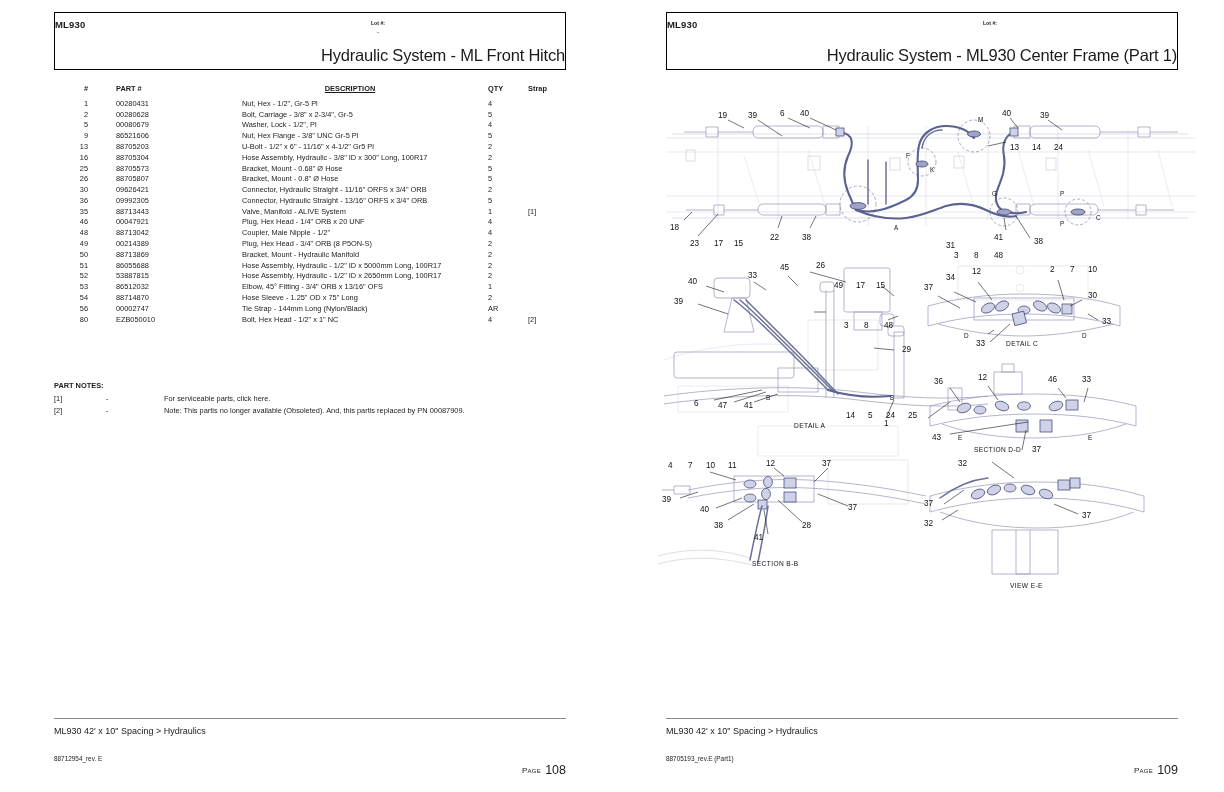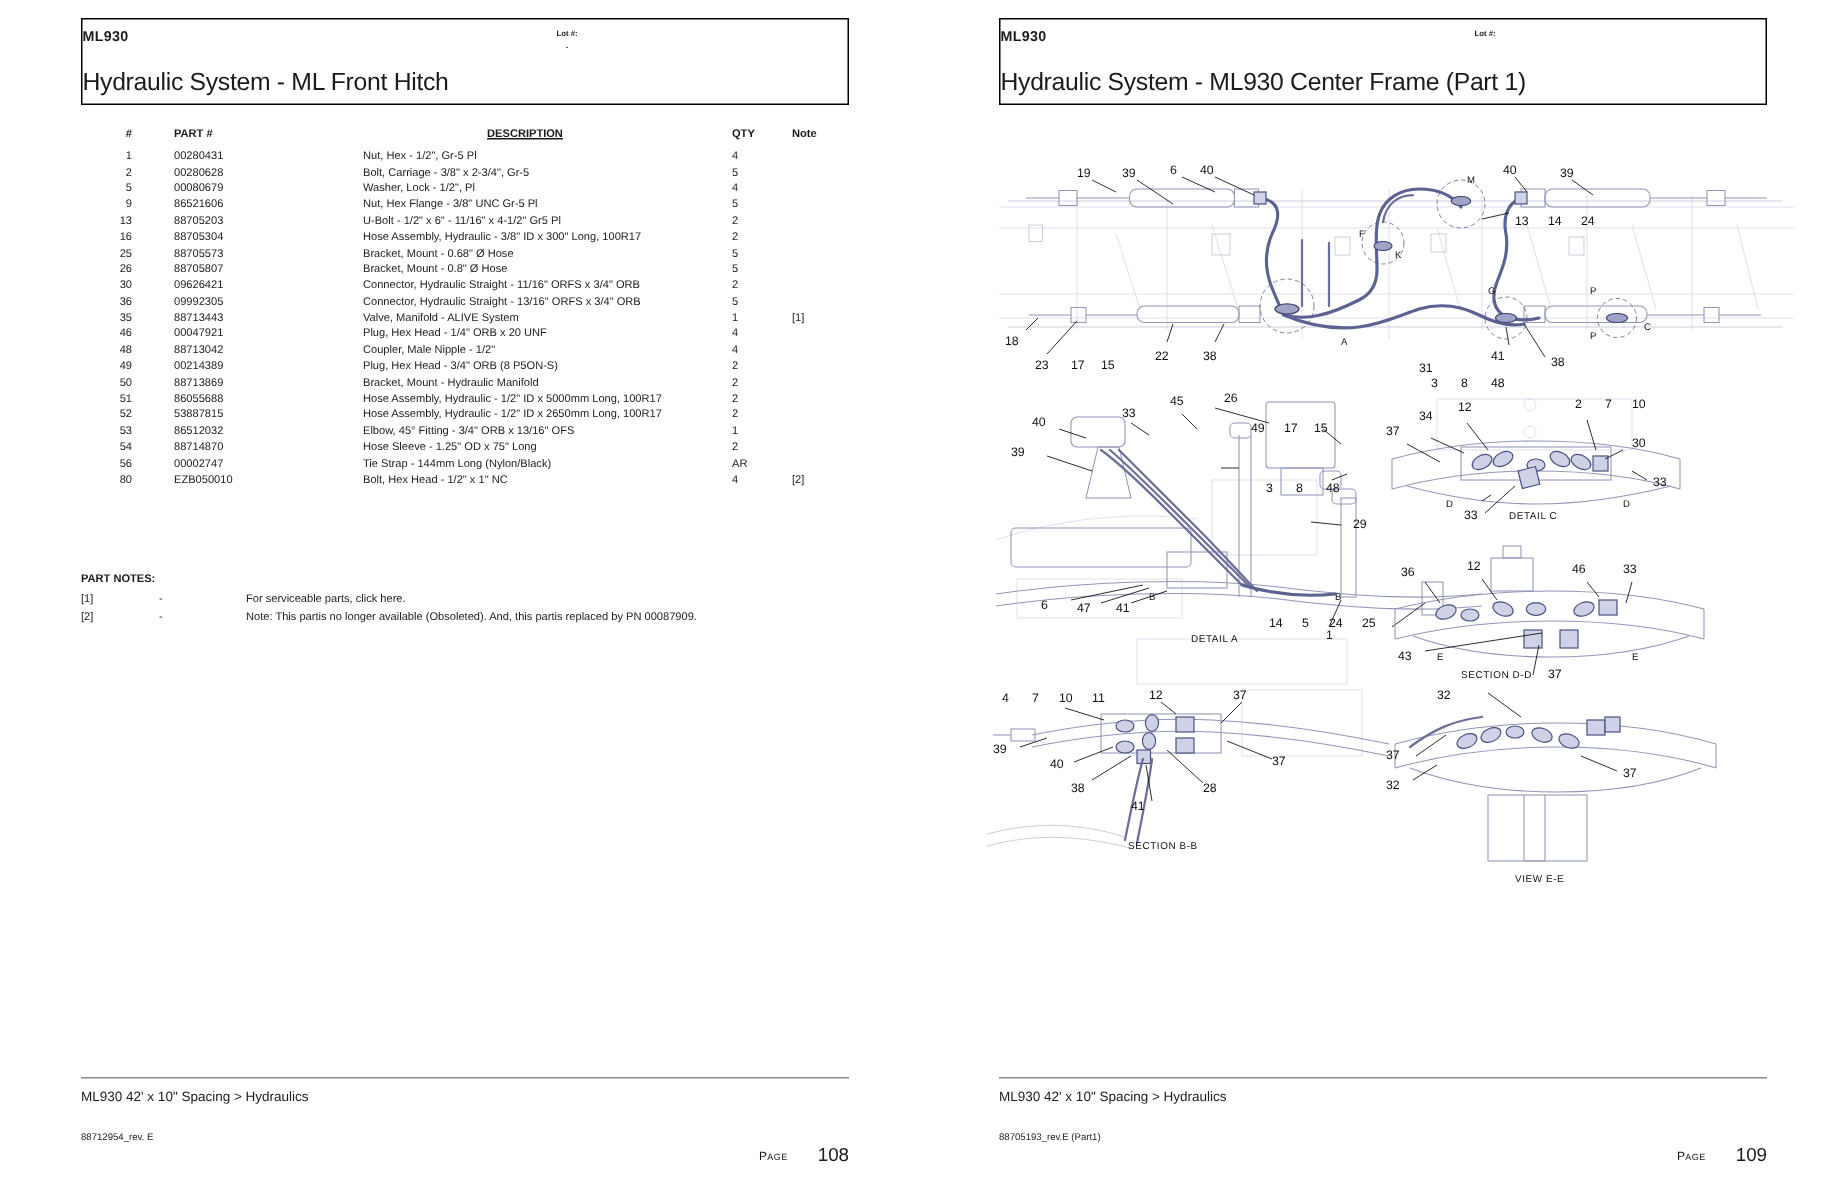--- a/index.html
+++ b/index.html
@@ -26,21 +26,21 @@
   .tb-lot{
     position:absolute;top:7px;left:0;right:0;text-align:center;
     font-size:5.2px;font-weight:bold;
     transform:translateX(68px);
   }
   .tb-lotval{
     position:absolute;top:16px;left:0;right:0;text-align:center;
     font-size:6px;transform:translateX(68px);color:#222;
   }
   .tb-title{
-    position:absolute;bottom:4px;left:0;right:0;text-align:left;
+    position:absolute;bottom:4px;left:0;right:0;text-align:right;
     font-size:16.5px;font-weight:normal;letter-spacing:-.2px;
   }
 
   
   .parts{
     position:absolute;left:54px;right:46px;top:84px;
     font-size:7.4px;
   }
   .parts table{width:100%;border-collapse:collapse;}
   .parts th{
@@ -80,21 +80,21 @@
     position:absolute;left:54px;top:726px;font-size:9px;
   }
   .foot-doc{
     position:absolute;left:54px;top:755px;font-size:6.4px;color:#222;
   }
   .foot-page{
     position:absolute;right:46px;top:763px;font-size:7px;
     white-space:nowrap;
   }
   .foot-page .pg-word{font-variant:small-caps;font-size:8px;letter-spacing:.3px;}
-  .foot-page .pg-num{font-size:12.5px;margin-left:20px;vertical-align:-1px;}
+  .foot-page .pg-num{font-size:12.5px;margin-left:4px;vertical-align:-1px;}
 
   
   .diagram{
     position:absolute;left:46px;right:20px;top:100px;height:510px;
   }
   .diagram svg{width:100%;height:100%;display:block;}
   .cal{font-family:"Liberation Sans",sans-serif;font-size:8.2px;fill:#111;}
   .cal-s{font-family:"Liberation Sans",sans-serif;font-size:6.4px;fill:#111;}
   .vlbl{font-family:"Liberation Sans",sans-serif;font-size:6.6px;fill:#111;letter-spacing:.4px;}
   .ln{stroke:#000;stroke-width:.55;fill:none;}
@@ -122,21 +122,21 @@
     </div>
 
     <div class="parts">
       <table>
         <thead>
           <tr>
             <th class="c-idx">#</th>
             <th class="c-pn">PART #</th>
             <th class="c-desc">DESCRIPTION</th>
             <th class="c-qty">QTY</th>
-            <th class="c-note">Note</th>
+            <th class="c-note">Strap</th>
           </tr>
         </thead>
         <tbody>
             <tr>
               <td class="c-idx">1</td>
               <td class="c-pn">00280431</td>
               <td class="c-desc">Nut, Hex - 1/2", Gr-5 Pl</td>
               <td class="c-qty">4</td>
               <td class="c-note"></td>
             </tr>

